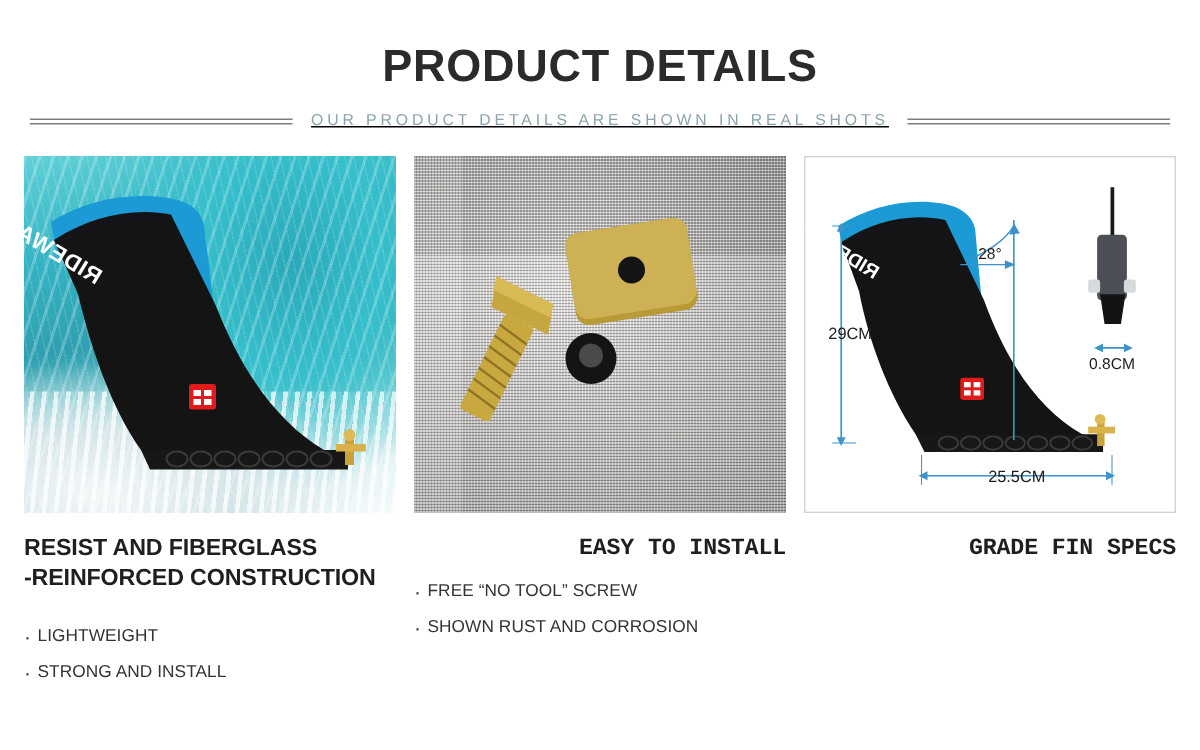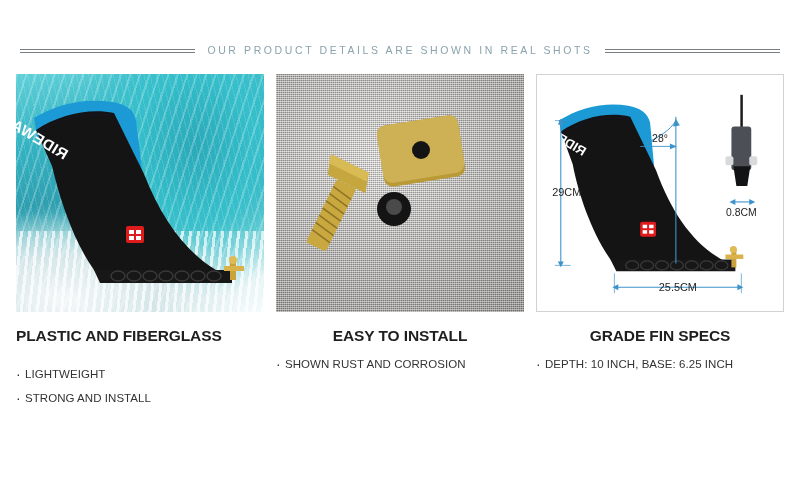--- a/index.html
+++ b/index.html
@@ -20,20 +20,21 @@
     letter-spacing:0.5px;
     color:#2b2b2b;
     line-height:1;
   }
   .subtitle-row {
     display:flex;
     align-items:center;
     justify-content:center;
     margin-top:14px;
     padding:0 20px;
+    text-decoration:underline;
   }
   .rule {
     flex:1;
     height:5px;
     position:relative;
   }
   .rule::before, .rule::after {
     content:"";
     position:absolute;
     left:0; right:0;
@@ -121,21 +122,21 @@
 
   
   .panel-heading {
     margin-top:14px;
     font-size:15.5px;
     font-weight:bold;
     color:#1f1f1f;
     line-height:1.28;
     letter-spacing:-0.1px;
   }
-  .panel-heading.center { text-align:center; }
+  .panel-heading.center { text-align:right;font-family:Liberation Mono, monospace; }
   .bullets { margin-top:12px; list-style:none; }
   .bullets.p1 { margin-top:22px; }
   .bullets li {
     font-size:11.5px;
     color:#333333;
     line-height:1.05;
     margin-bottom:12px;
     position:relative;
     padding-left:9px;
     letter-spacing:0.05px;
@@ -145,20 +146,21 @@
     position:absolute;
     left:0; top:-1px;
     font-size:14px;
     color:#333;
   }
 </style>
 </head>
 <body>
 
 <div class="header">
+  <div class="page-title">PRODUCT DETAILS</div>
   <div class="subtitle-row">
     <div class="rule"></div>
     <div class="subtitle">OUR PRODUCT DETAILS ARE SHOWN IN REAL SHOTS</div>
     <div class="rule"></div>
   </div>
 </div>
 
 <div class="panels">
 
   <div class="panel">
@@ -198,21 +200,22 @@
 
           <g>
             <rect x="214" y="186" width="6" height="20" fill="#c9a23c"></rect>
             <rect x="208" y="192" width="20" height="5" fill="#d9b24a"></rect>
             <circle cx="217" cy="186" r="4" fill="#e0bb55"></circle>
           </g>
         </svg>
       </div>
     </div>
     <div class="panel-heading">
-      <div>PLASTIC AND FIBERGLASS</div>
+      <div>RESIST AND FIBERGLASS</div>
+      <div>-REINFORCED CONSTRUCTION</div>
     </div>
     <ul class="bullets p1">
       <li>LIGHTWEIGHT</li>
       <li>STRONG AND INSTALL</li>
     </ul>
   </div>
 
   <div class="panel">
     <div class="photo">
       <div class="fabric"></div>
@@ -242,20 +245,21 @@
             <line x1="60" y1="160" x2="82" y2="164"></line>
             <line x1="60" y1="168" x2="82" y2="172"></line>
           </g>
         </g>
       </svg>
     </div>
     <div class="panel-heading center">
       <div>EASY TO INSTALL</div>
     </div>
     <ul class="bullets">
+      <li>FREE “NO TOOL” SCREW</li>
       <li>SHOWN RUST AND CORROSION</li>
     </ul>
   </div>
 
   <div class="panel">
     <div class="photo photo-frame">
       <div class="diagram-bg"></div>
       <svg class="fin-svg" viewBox="0 0 248 238" preserveAspectRatio="none">
 
         <path d="M22,46 C44,32 70,27 92,31 C104,33 112,39 114,48 L118,92 L66,104 L26,66 Z" fill="#1b9ad6"></path>
@@ -326,18 +330,15 @@
 
         <text x="30" y="122" fill="#1d1d1d" font-family="Liberation Sans, sans-serif" font-size="11" text-anchor="middle">29CM</text>
         <text x="142" y="218" fill="#1d1d1d" font-family="Liberation Sans, sans-serif" font-size="11" text-anchor="middle">25.5CM</text>
         <text x="124" y="68" fill="#1d1d1d" font-family="Liberation Sans, sans-serif" font-size="10.5" text-anchor="middle">28°</text>
         <text x="206" y="142" fill="#1d1d1d" font-family="Liberation Sans, sans-serif" font-size="10.5" text-anchor="middle">0.8CM</text>
       </svg>
     </div>
     <div class="panel-heading center">
       <div>GRADE FIN SPECS</div>
     </div>
-    <ul class="bullets">
-      <li>DEPTH: 10 INCH, BASE: 6.25 INCH</li>
-    </ul>
   </div>
 
 </div>
 
 </body></html>

